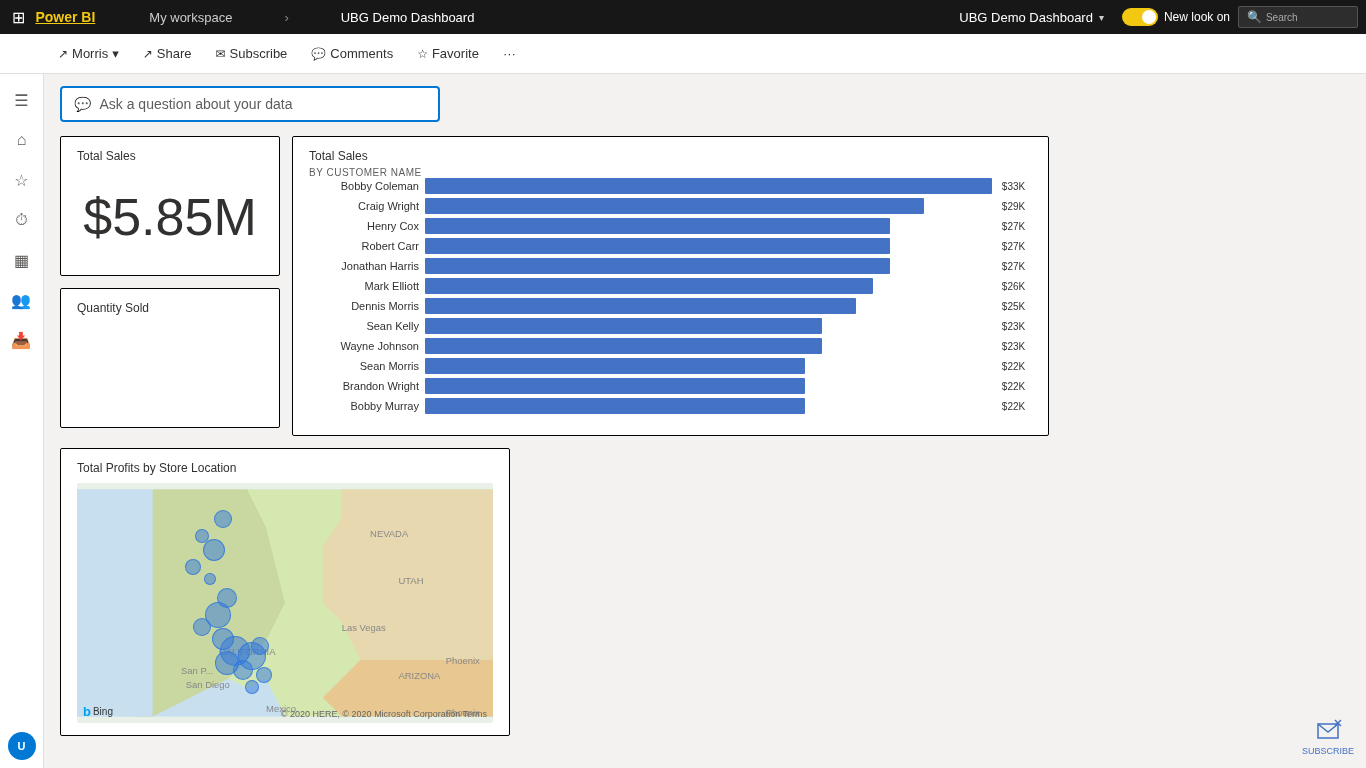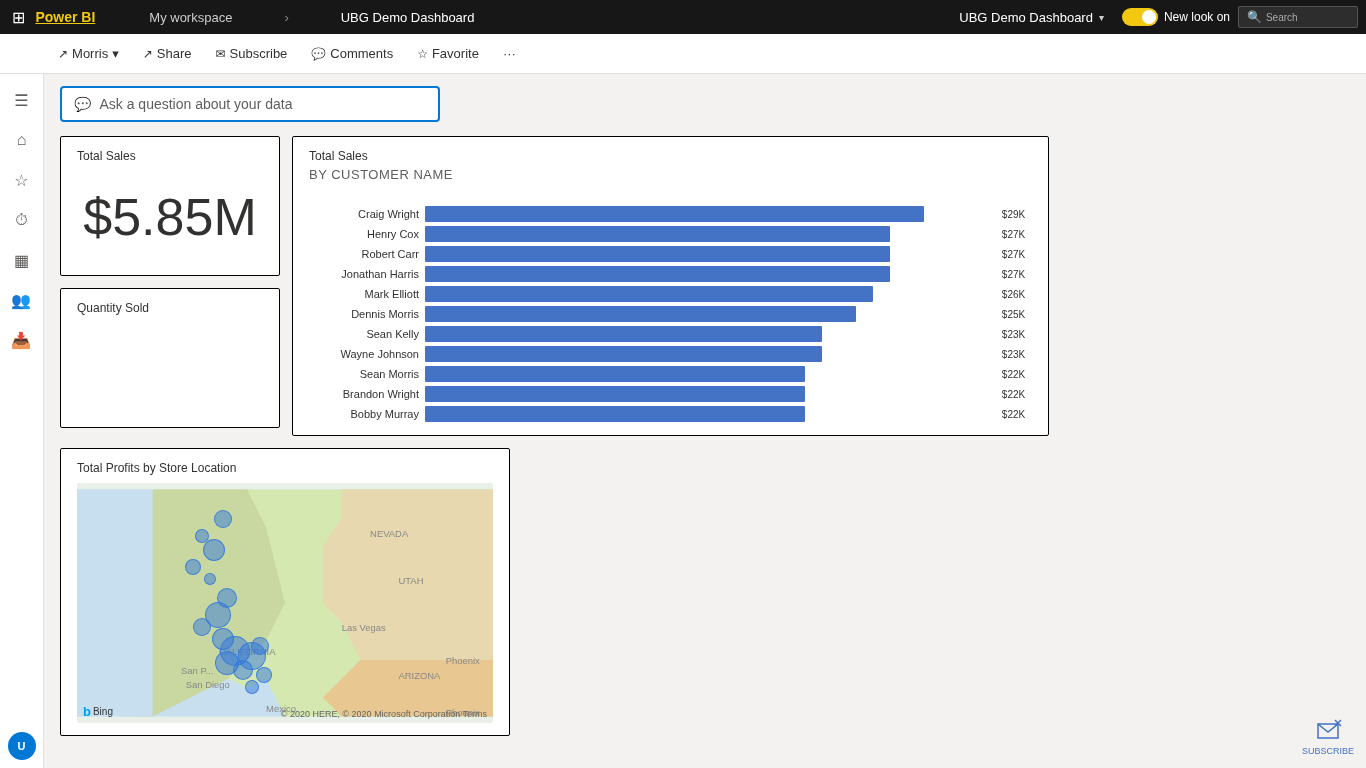--- a/index.html
+++ b/index.html
@@ -104,21 +104,21 @@
       padding: 12px 16px;
     }
     .card-title { font-size: 12px; color: #323130; margin-bottom: 4px; font-weight: 400; }
 
     
     .kpi-card { width: 220px; min-height: 140px; display: flex; flex-direction: column; }
     .kpi-value { font-size: 52px; font-weight: 300; color: #323130; margin-top: auto; text-align: center; padding: 16px 0; }
 
     
     .bar-chart-card { flex: 1; min-height: 300px; }
-    .chart-subtitle { font-size: 13px; color: #605e5c; text-transform: uppercase; letter-spacing: 0.5px; margin-bottom: 24px; }
+    .chart-subtitle { font-size: 10px; color: #605e5c; text-transform: uppercase; letter-spacing: 0.5px; margin-bottom: 0; }
     .bar-chart { display: flex; flex-direction: column; gap: 4px; }
     .bar-row { display: flex; align-items: center; gap: 6px; }
     .bar-label { font-size: 11px; color: #323130; text-align: right; width: 110px; flex-shrink: 0; }
     .bar-container { flex: 1; height: 16px; position: relative; }
     .bar { height: 100%; background: #4472c4; border-radius: 1px; }
     .bar-value { font-size: 10px; color: #323130; margin-left: 4px; flex-shrink: 0; min-width: 30px; }
 
     
     .map-card { width: 450px; }
     .map-container {
@@ -235,20 +235,27 @@
 
         <div class="card kpi-card">
           <div class="card-title">Quantity Sold</div>
         </div>
       </div>
 
       <div class="card bar-chart-card">
         <div class="card-title">Total Sales</div>
         <div class="chart-subtitle">BY CUSTOMER NAME</div>
         <div class="bar-chart" id="bar-chart-container">
+            <div class="bar-row">
+              <div class="bar-label">Bobby Coleman</div>
+              <div class="bar-container">
+                <div class="bar" style="width: 100%;"></div>
+              </div>
+              <div class="bar-value">$33K</div>
+            </div>
             <div class="bar-row">
               <div class="bar-label">Craig Wright</div>
               <div class="bar-container">
                 <div class="bar" style="width: 88%;"></div>
               </div>
               <div class="bar-value">$29K</div>
             </div>
             <div class="bar-row">
               <div class="bar-label">Henry Cox</div>
               <div class="bar-container">

